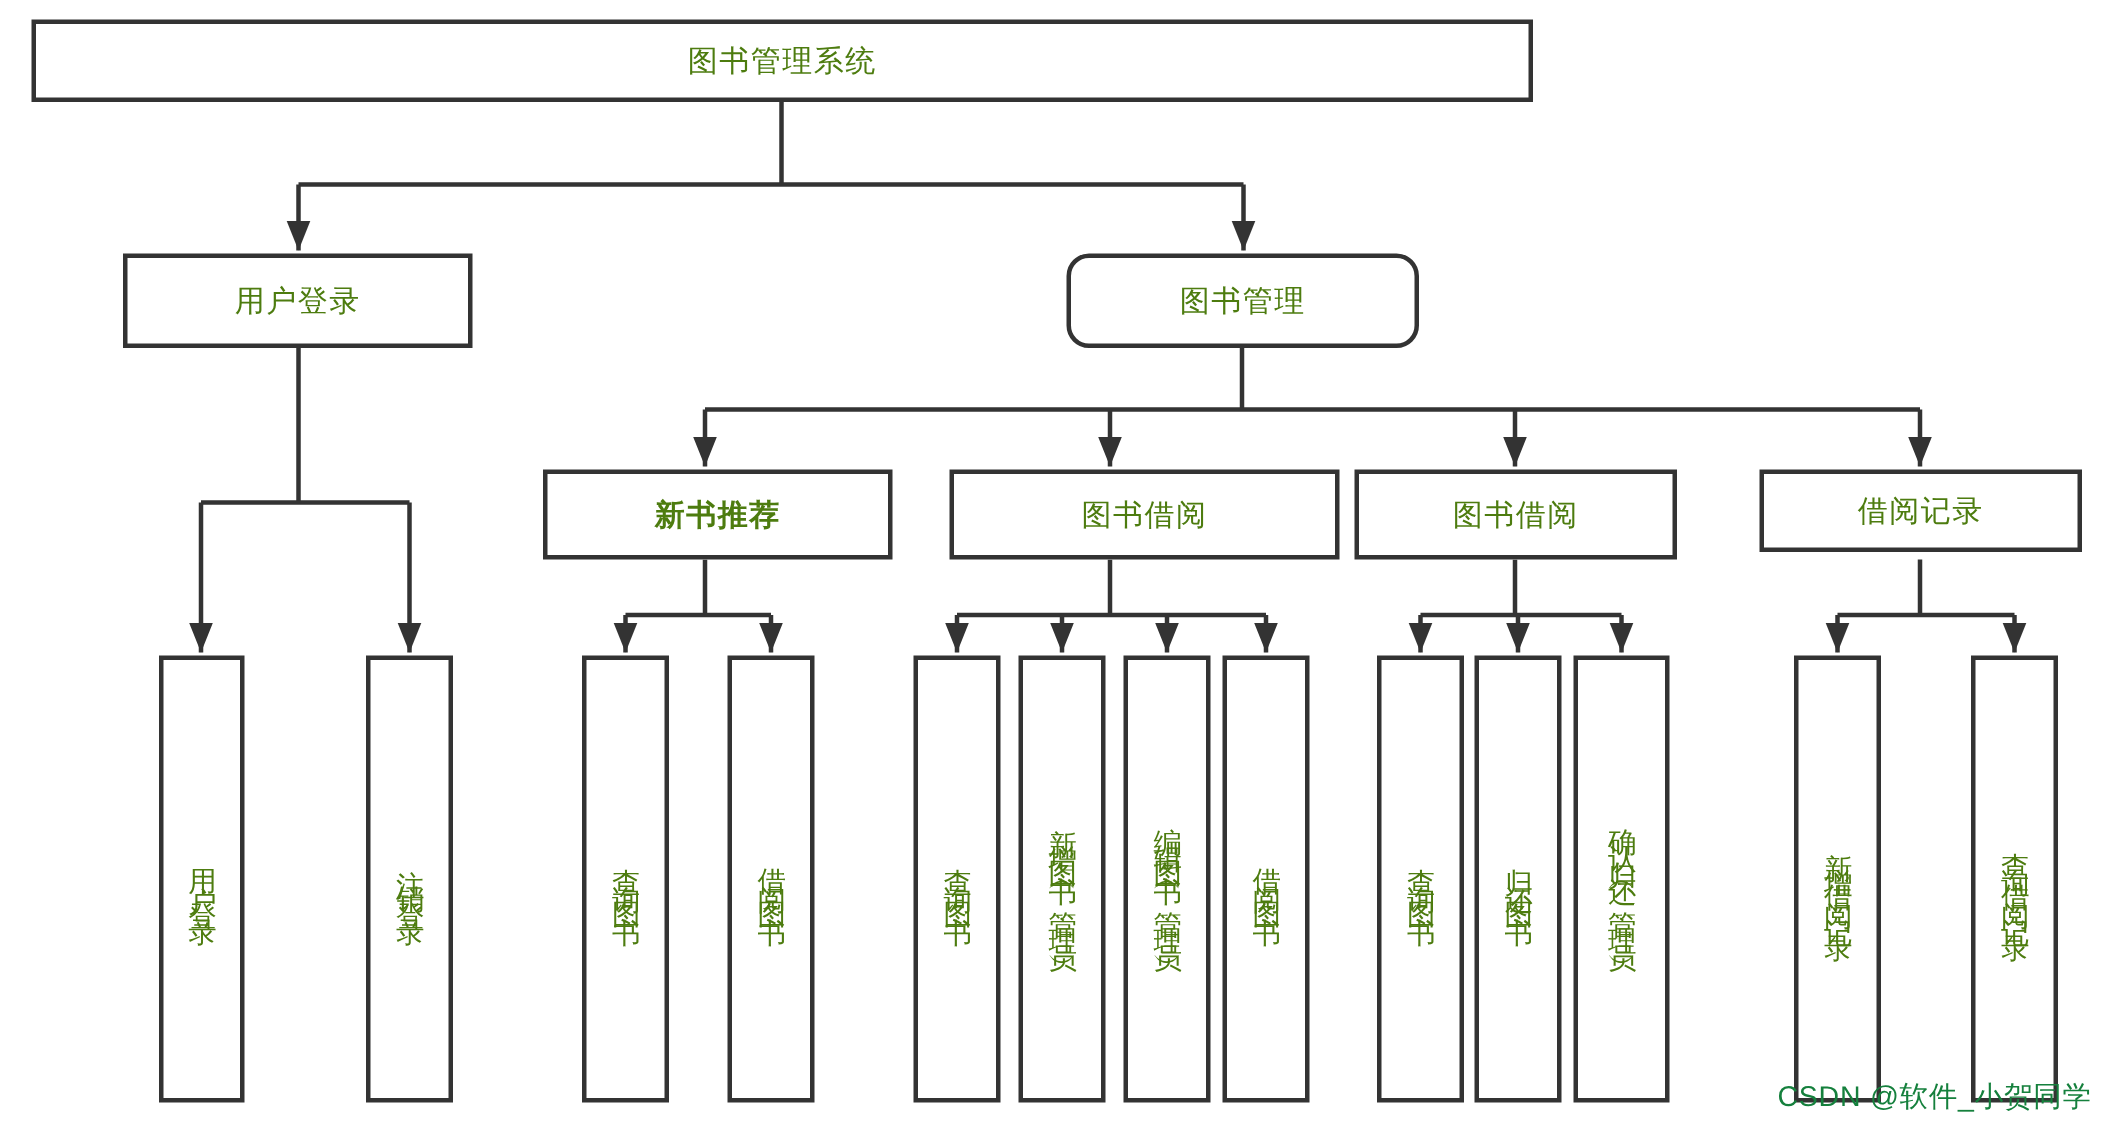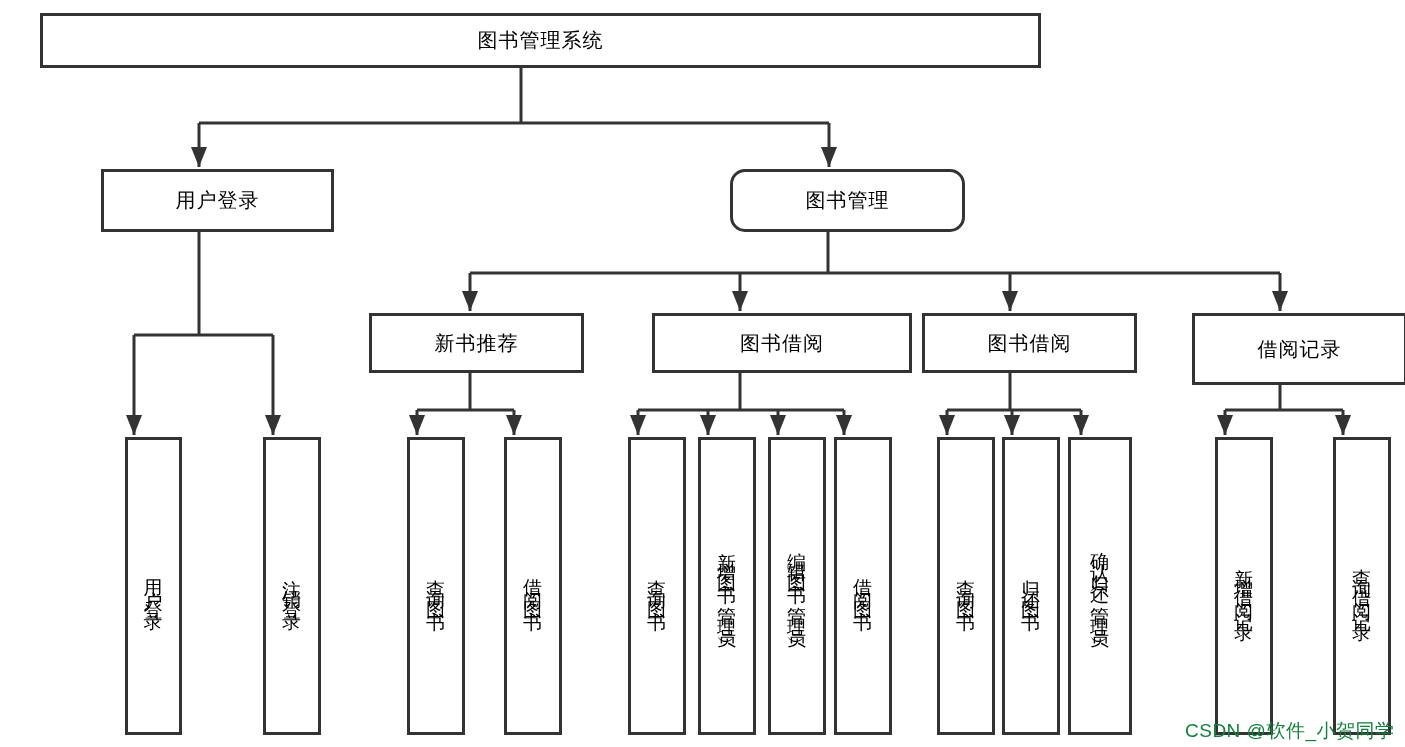--- a/index.html
+++ b/index.html
@@ -3,35 +3,35 @@
 <meta charset="utf-8">
 <style>
   html,body{margin:0;padding:0;background:#ffffff;}
   body{font-family:"Liberation Sans", sans-serif;}
   .stage{
     position:relative;width:1405px;height:747px;background:#ffffff;overflow:hidden;
   }
   .wires{position:absolute;left:0;top:0;z-index:1;}
   .node{
     position:absolute;box-sizing:border-box;border:3px solid #333333;background:#ffffff;
-    display:flex;align-items:center;justify-content:center;color:#000000;z-index:2;margin-left:19px;
+    display:flex;align-items:center;justify-content:center;color:#4d7c0f;z-index:2;
   }
   .hlabel{font-size:20px;letter-spacing:1px;white-space:nowrap;}
   .vlabel{
     writing-mode:vertical-rl;text-orientation:mixed;
     font-size:19px;line-height:1;letter-spacing:11px;white-space:nowrap;
   }
   
   .n-root{left:21px;top:13px;width:1001px;height:55px;}
   .n-l2a{left:82px;top:169px;width:233px;height:63px;}
   .n-l2b{left:711px;top:169px;width:235px;height:63px;border-radius:15px;}
-  .n-l3a{left:350px;top:313px;width:215px;height:60px;}
+  .n-l3a{left:362px;top:313px;width:233px;height:60px;font-weight:bold;}
   .n-l3b{left:633px;top:313px;width:260px;height:60px;}
   .n-l3c{left:903px;top:313px;width:215px;height:60px;}
-  .n-l3d{left:1173px;top:313px;width:215px;height:72px;text-align:center;}
+  .n-l3d{left:1173px;top:313px;width:215px;height:55px;text-align:center;}
   .leaf{top:437px;height:298px;}
   .lf-u1{left:106px;width:57px;}
   .lf-u2{left:244px;width:58px;}
   .lf-n1{left:388px;width:58px;}
   .lf-n2{left:485px;width:58px;}
   .lf-b1{left:609px;width:58px;}
   .lf-b2{left:679px;width:58px;}
   .lf-b3{left:749px;width:58px;}
   .lf-b4{left:815px;width:58px;}
   .lf-c1{left:918px;width:58px;}

